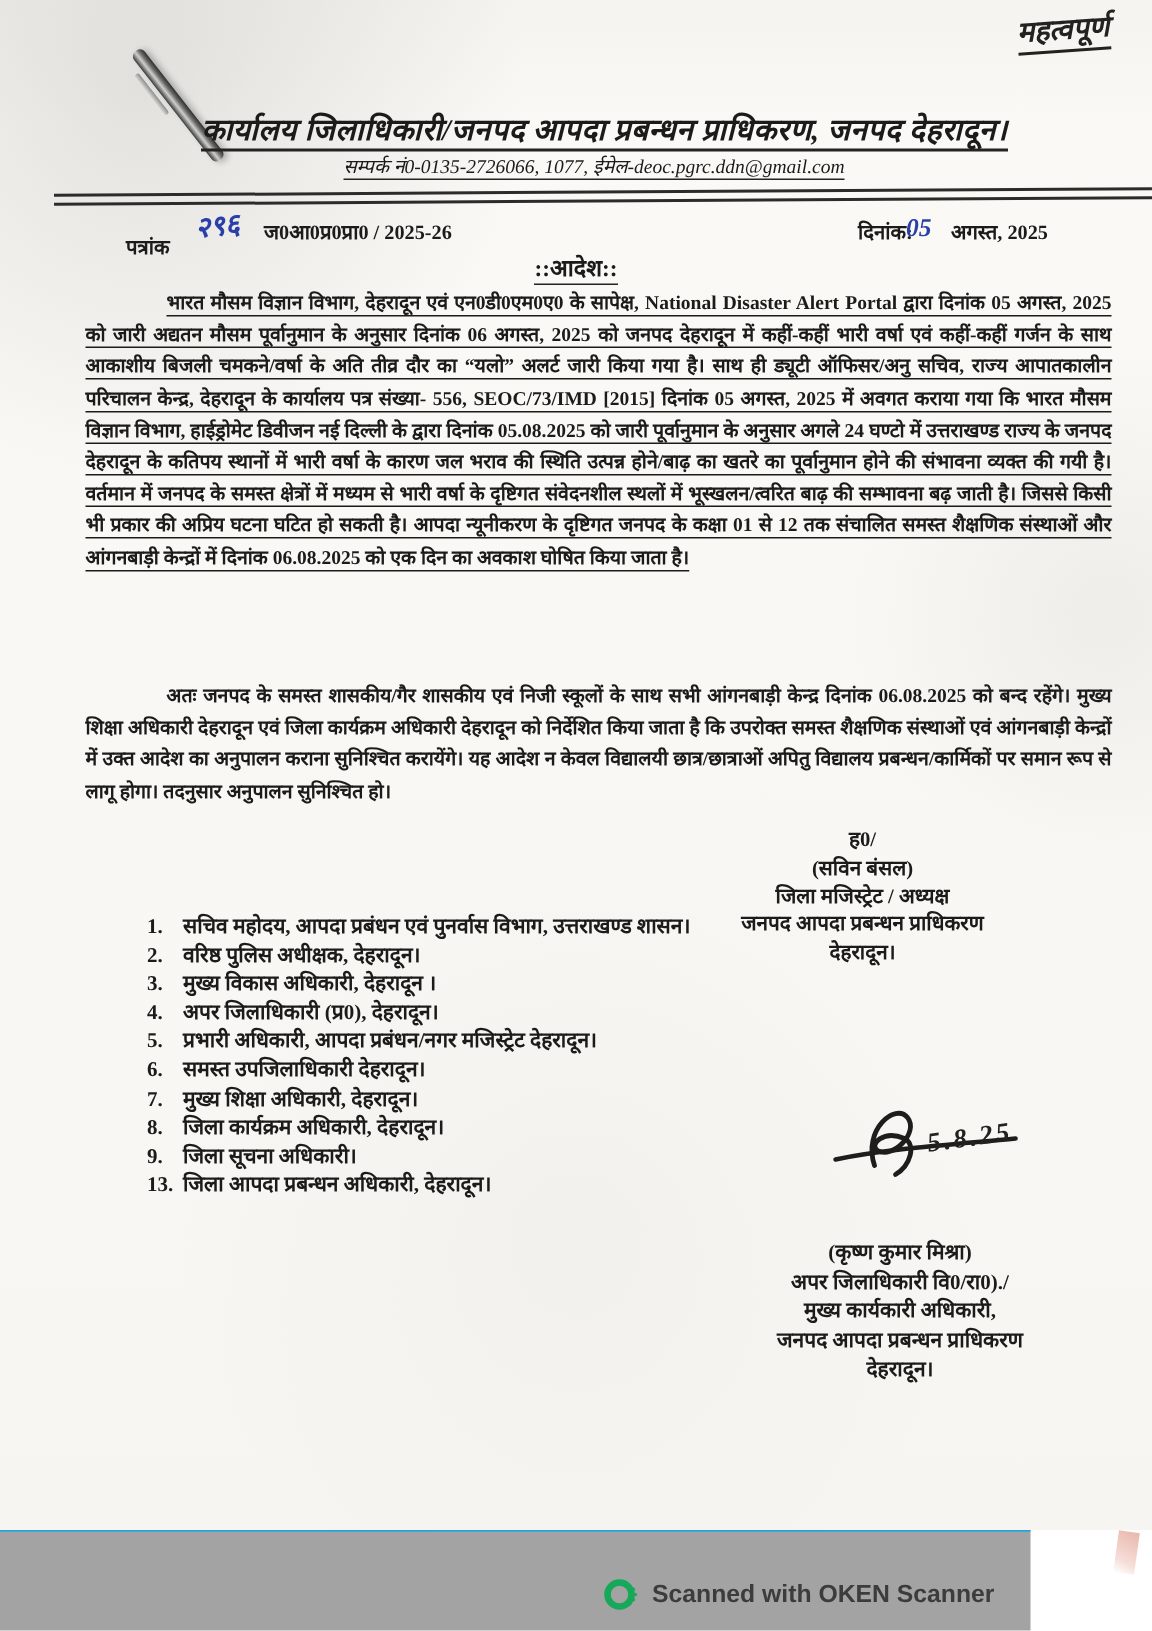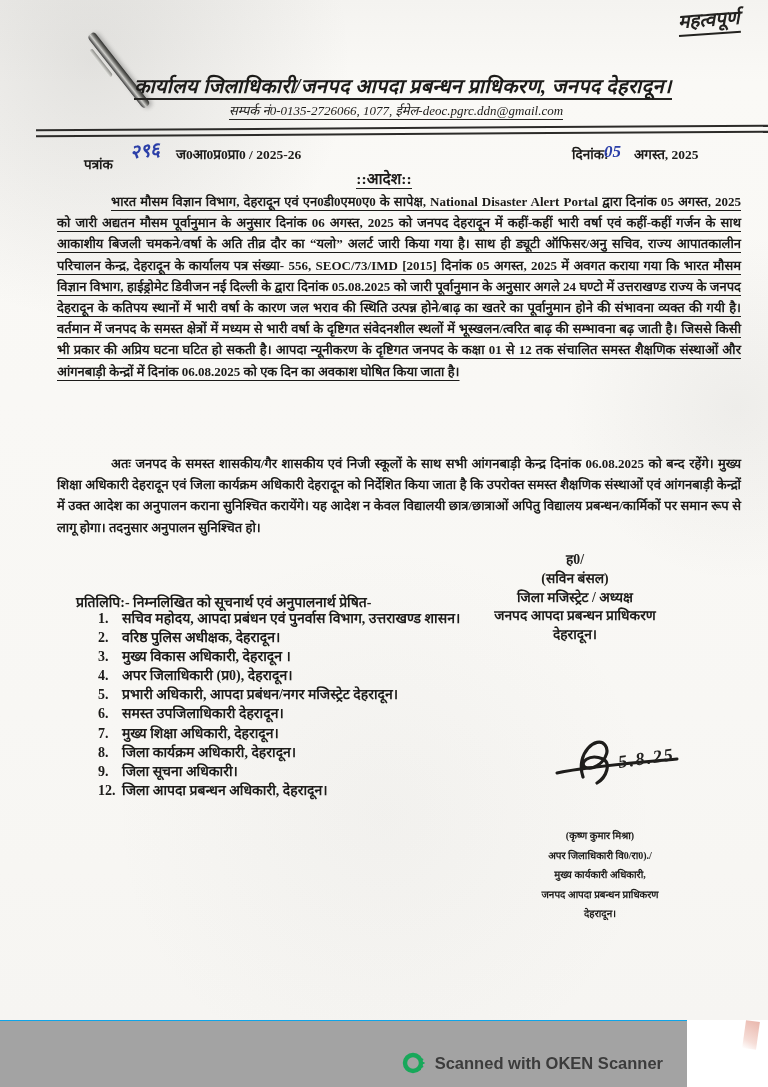--- a/index.html
+++ b/index.html
@@ -71,21 +71,21 @@
     text-align:center;font-size:13.8px;font-weight:700;line-height:18.8px;margin-top:44px;
   }
   .sig1{left:455px;top:507px;width:240px;}
   .copy-heading{left:76px;top:592px;font-size:14px;font-weight:700;}
   .copy-list{
     left:98px;top:612px;width:460px;font-size:14px;font-weight:700;
     list-style:none;margin:0;padding:0;
   }
   .copy-list li{display:flex;margin-bottom:4.6px;line-height:14.5px;}
   .copy-list .num{width:24px;flex:0 0 24px;}
-  .sig2{left:470px;top:782px;width:260px;font-size:10px;line-height:19.5px;}
+  .sig2{left:470px;top:782px;width:260px;font-size:14px;line-height:19.5px;}
   .sig-scribble{left:545px;top:733px;width:170px;height:62px;}
   .sig-date{left:618px;top:748px;font-size:18px;transform:rotate(-8deg);letter-spacing:2px;}
   .footer{
     position:absolute;left:0;top:1020px;width:687px;height:67px;background:#a3a3a3;
     border-top:1px solid #0ea5e9;
   }
   .scan-artifact{
     position:absolute;left:744px;top:0px;width:14px;height:28px;
     background:linear-gradient(200deg,#e9b7ad,#f6ded8 70%,rgba(255,255,255,0));
     transform:rotate(8deg);
@@ -133,21 +133,20 @@
   <div class="abs para para2">अतः जनपद के समस्त शासकीय/गैर शासकीय एवं निजी स्कूलों के साथ सभी आंगनबाड़ी केन्द्र दिनांक 06.08.2025 को बन्द रहेंगे। मुख्य शिक्षा अधिकारी देहरादून एवं जिला कार्यक्रम अधिकारी देहरादून को निर्देशित किया जाता है कि उपरोक्त समस्त शैक्षणिक संस्थाओं एवं आंगनबाड़ी केन्द्रों में उक्त आदेश का अनुपालन कराना सुनिश्चित करायेंगे। यह आदेश न केवल विद्यालयी छात्र/छात्राओं अपितु विद्यालय प्रबन्धन/कार्मिकों पर समान रूप से लागू होगा। तदनुसार अनुपालन सुनिश्चित हो।</div>
 
   <div class="abs sig-block sig1">
     <div>ह0/</div>
     <div>(सविन बंसल)</div>
     <div>जिला मजिस्ट्रेट / अध्यक्ष</div>
     <div>जनपद आपदा प्रबन्धन प्राधिकरण</div>
     <div>देहरादून।</div>
   </div>
 
-  <div class="abs copy-heading">प्रतिलिपि:- निम्नलिखित को सूचनार्थ एवं अनुपालनार्थ प्रेषित-</div>
 
   <ol class="abs copy-list">
     <li>
         <span class="num">1.</span>
         <span>सचिव महोदय, आपदा प्रबंधन एवं पुनर्वास विभाग, उत्तराखण्ड शासन।</span>
       </li>
     <li>
         <span class="num">2.</span>
         <span>वरिष्ठ पुलिस अधीक्षक, देहरादून।</span>
       </li>
@@ -173,21 +172,21 @@
       </li>
     <li>
         <span class="num">8.</span>
         <span>जिला कार्यक्रम अधिकारी, देहरादून।</span>
       </li>
     <li>
         <span class="num">9.</span>
         <span>जिला सूचना अधिकारी।</span>
       </li>
     <li>
-        <span class="num">12.</span>
+        <span class="num">13.</span>
         <span>जिला आपदा प्रबन्धन अधिकारी, देहरादून।</span>
       </li>
   </ol>
 
   <svg class="abs sig-scribble" viewBox="0 0 170 62" width="170" height="62">
     <path d="M38 44 C30 20, 52 2, 60 12 C68 22, 50 40, 40 34 C34 30, 44 20, 58 26 C66 30, 62 44, 52 50" fill="none" stroke="#1e1d1b" stroke-width="3.2" stroke-linecap="round"></path>
     <path d="M12 40 C45 33, 90 30, 132 26" fill="none" stroke="#1e1d1b" stroke-width="3" stroke-linecap="round"></path>
   </svg>
   <div class="abs sig-date hw-ink">5.8.25</div>
 

